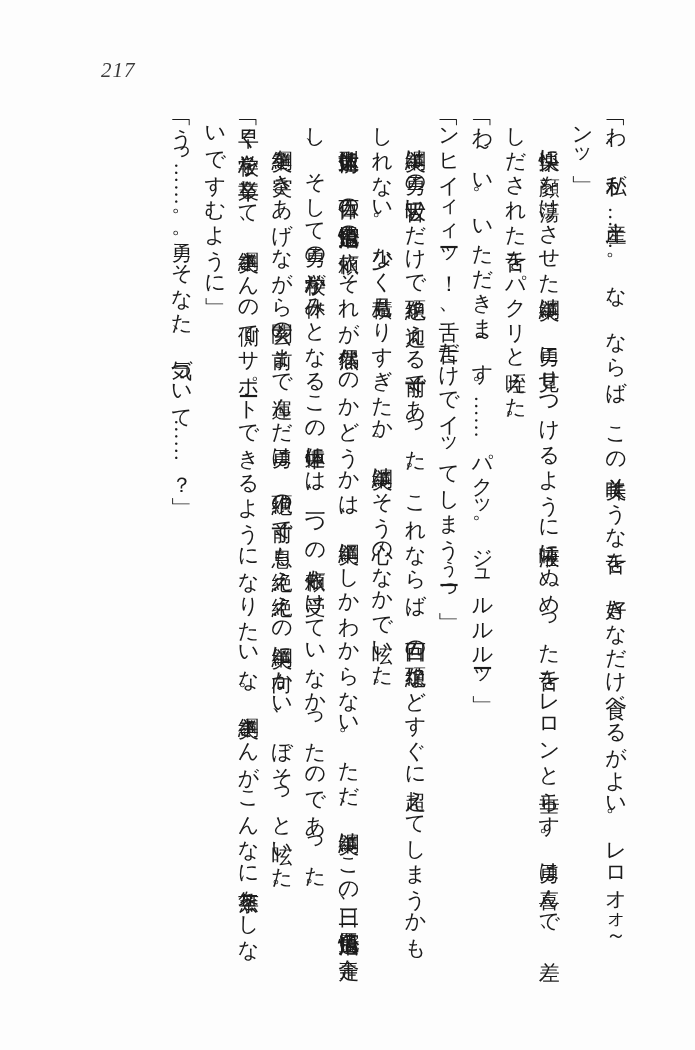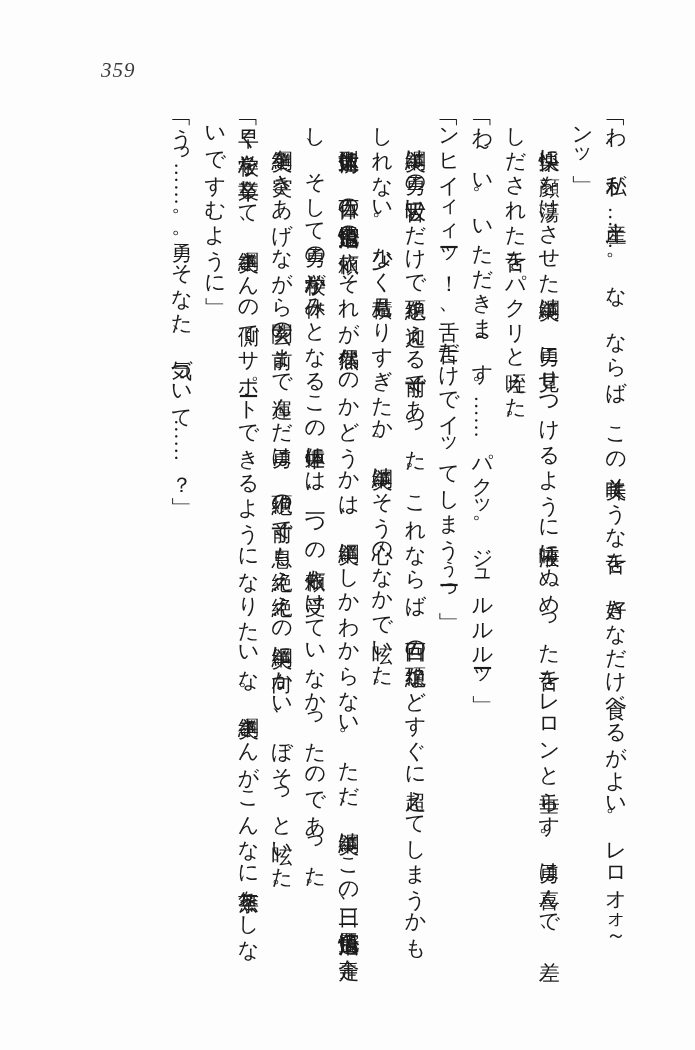--- a/index.html
+++ b/index.html
@@ -42,21 +42,21 @@
   .body-text p {
     margin: 0;
     padding: 0;
   }
 </style>
 </head>
 <body>
 
 <div class="scan-page">
 
-  <div class="page-number">359</div>
+  <div class="page-number">217</div>
 
   <div class="body-text">
     <p>「わ、私が、土産……。な、ならば、この美味そうな舌を、好きなだけ食べるがよい。レロオォ～ンッ」</p>
     <p>　快楽に顔を蕩けさせた美綱は、勇に見せつけるように唾液にぬめった舌をレロンと垂らす。勇は喜んで、差しだされた舌をパクリと咥えた。</p>
     <p>「わ～い。いただきま～す。……パクッ。ジュルルルーッ」</p>
     <p>「ンヒイィィーッ！　舌、舌だけでイッてしまうぅーっ」</p>
     <p>　美綱は勇の舌吸いだけで絶頂を迎える寸前であった。これならば、百回の絶頂などすぐに超えてしまうかもしれない。少なく見積もりすぎたか。美綱はそう心のなかで呟いた。</p>
     <p>　大型連休前に、百体の色情霊退治の依頼。それが偶然なのかどうかは、美綱にしかわからない。ただ、美綱はこの三日、色情霊退治に奔走し、そして勇の学校が休みとなるこの連休中には、一つの依頼も受けていなかったのであった。</p>
     <p>　美綱を突きあげながら玄関の前まで運んだ勇は、絶頂の寸前で息も絶え絶えの美綱に向かい、ぼそっと呟いた。</p>
     <p>「早く学校を卒業して、美綱さんの側でサポートできるようになりたいな。美綱さんがこんなに無茶をしないですむように」</p>

